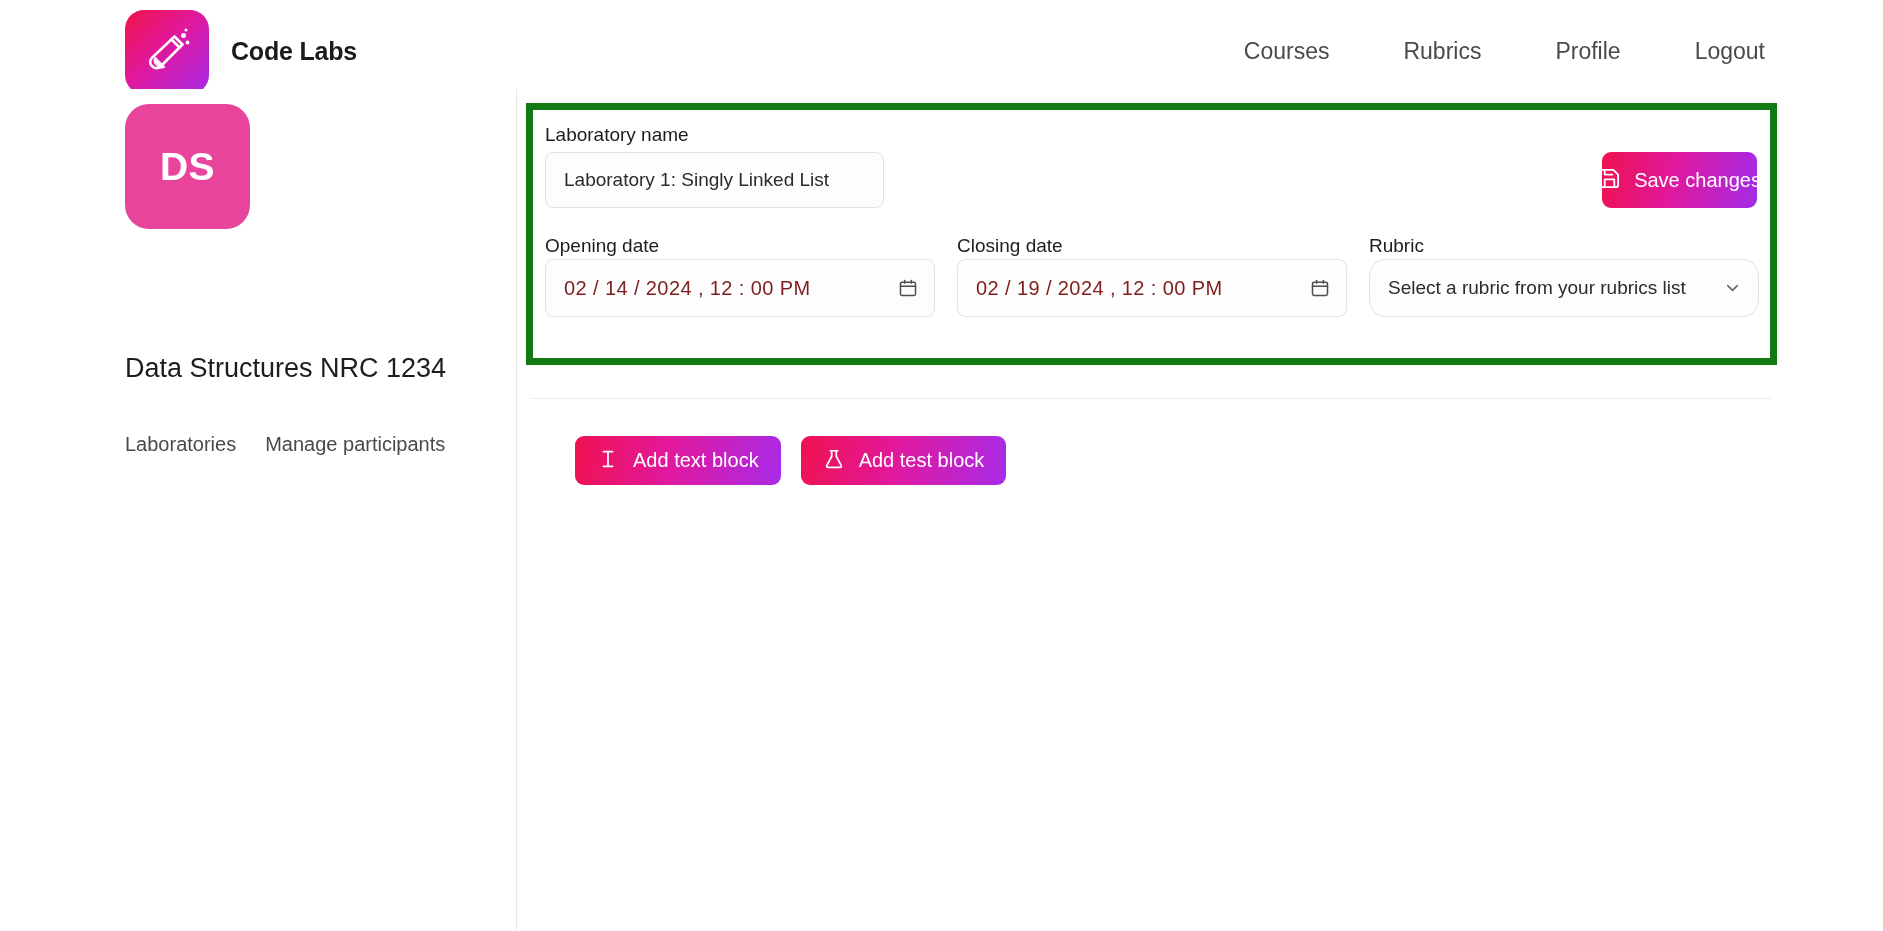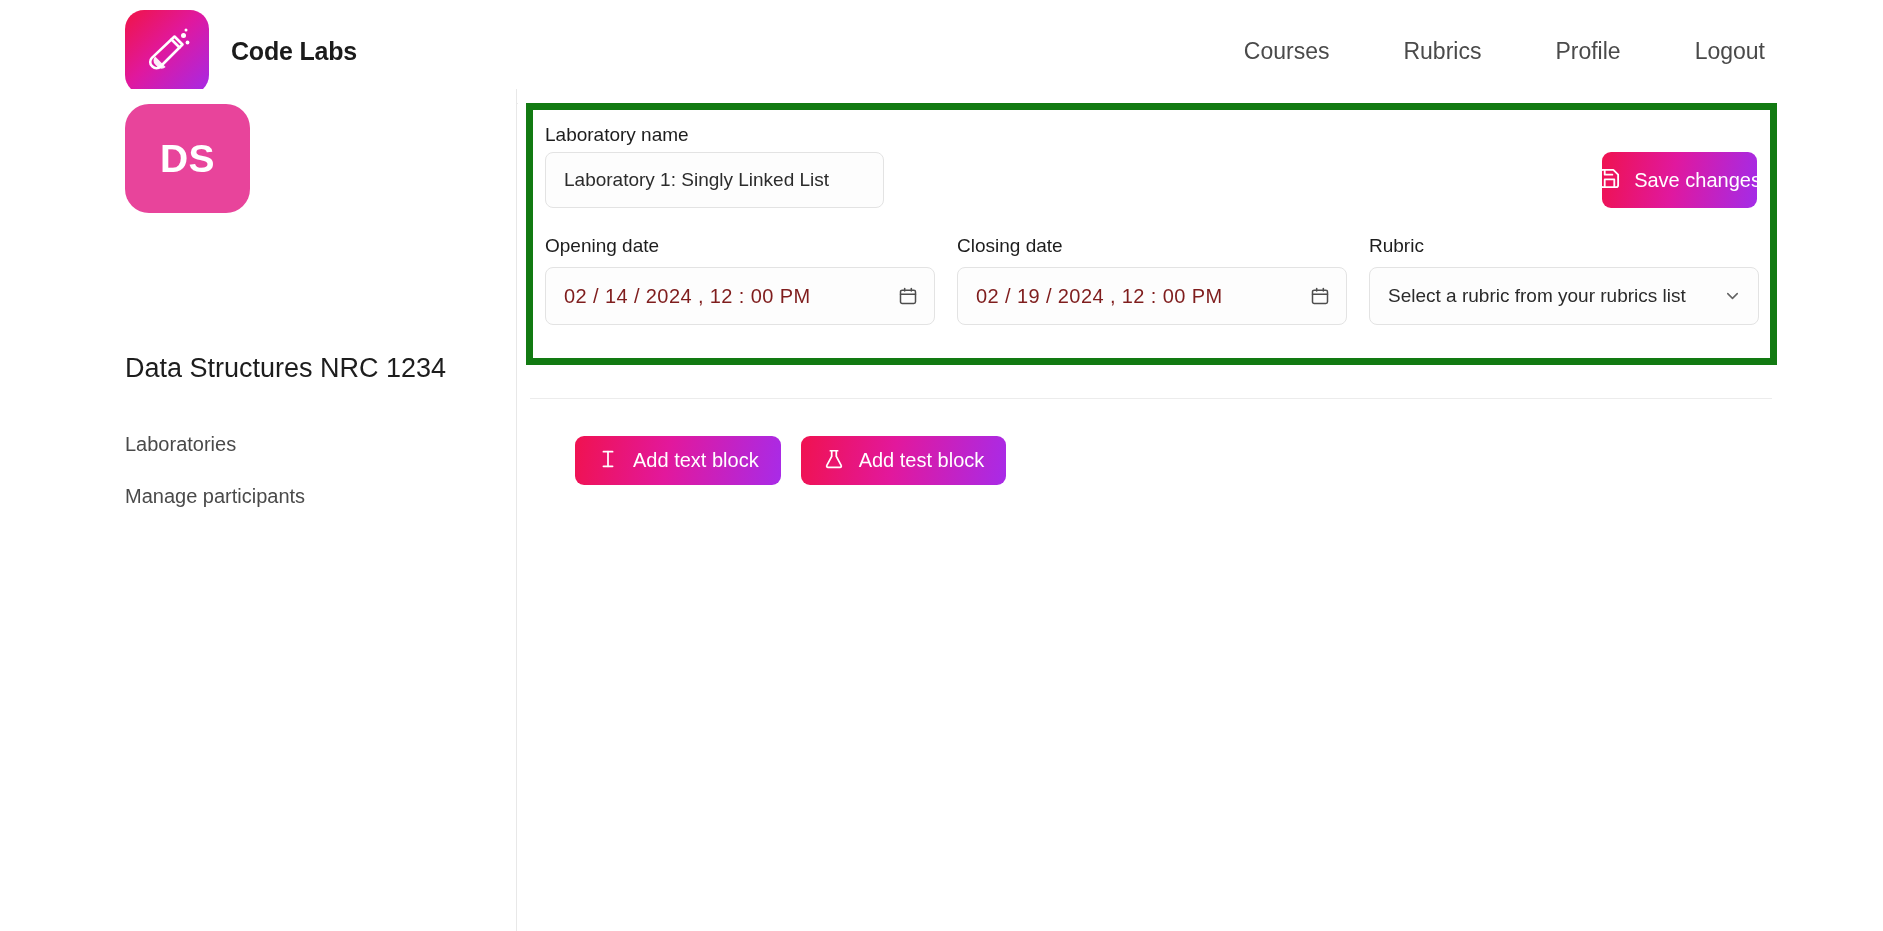--- a/index.html
+++ b/index.html
@@ -71,21 +71,21 @@
     width: 517px;
     height: 842px;
     border-right: 1px solid #e8e8e8;
     background: #ffffff;
   }
 
   .course-avatar {
     position: absolute;
     left: 125px; top: 15px;
     width: 125px;
-    height: 109px;
+    height: 125px;
     border-radius: 24px;
     background: #e8449b;
     display: flex;
     align-items: center;
     justify-content: center;
   }
 
   .course-avatar-initials {
     color: #ffffff;
     font-size: 39px;
@@ -98,21 +98,21 @@
     left: 125px; top: 264px;
     font-size: 27px;
     color: #1d1d1d;
     white-space: nowrap;
   }
 
   .sidebar-nav {
     position: absolute;
     left: 125px; top: 344px;
     display: flex;
-    flex-direction: column;
+    flex-direction: row;
     gap: 29px;
   }
 
   .sidebar-item {
     font-size: 20px;
     color: #4a4a4a;
     cursor: pointer;
     white-space: nowrap;
   }
 
@@ -179,21 +179,21 @@
   }
 
   .date-row {
     position: absolute;
     left: 12px; top: 125px;
     width: 1214px;
     display: flex;
     gap: 22px;
   }
 
-  .field-group { display: flex; flex-direction: column; gap: 10px; }
+  .field-group { display: flex; flex-direction: column; gap: 2px; }
   .field-group.opening { width: 390px; }
   .field-group.closing { width: 390px; }
   .field-group.rubric  { width: 390px; }
 
   .date-input {
     position: relative;
     justify-content: flex-start;
     height: 58px;
   }
 
@@ -209,20 +209,21 @@
     right: 16px;
     top: 50%;
     transform: translateY(-50%);
     display: flex;
   }
 
   .select-input {
     position: relative;
     height: 58px;
     justify-content: flex-start;
+    border-radius: 16px;
   }
 
   .select-value {
     font-size: 19px;
     color: #2b2b2b;
     white-space: nowrap;
   }
 
   .chevron-icon {
     position: absolute;

